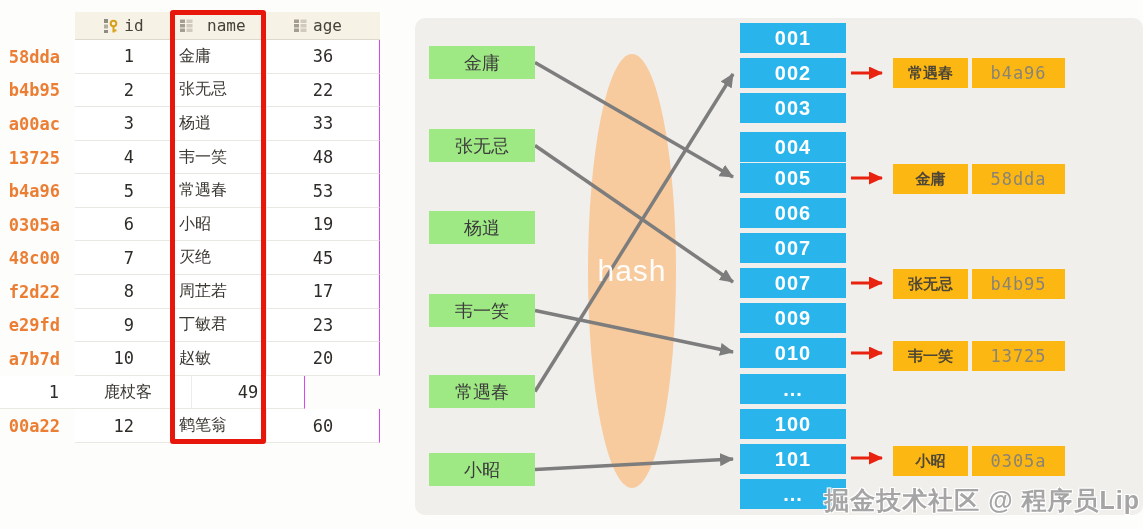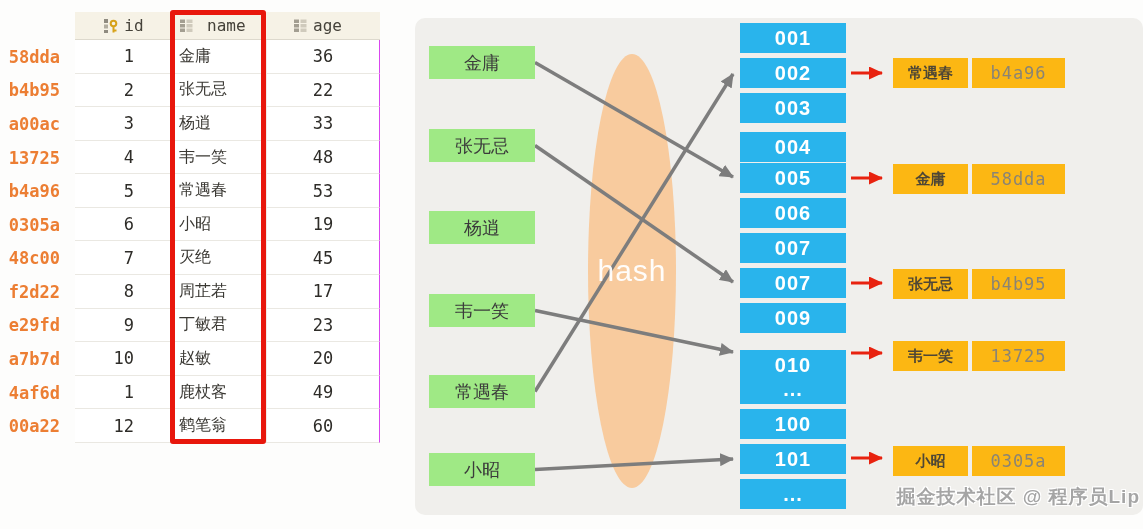--- a/index.html
+++ b/index.html
@@ -45,21 +45,21 @@
           display:flex;align-items:center;justify-content:center;color:#fff;
           font-size:20px;font-weight:bold;letter-spacing:1px;z-index:4;}
   .pair-name{position:absolute;left:893px;width:75px;height:30px;background:#fcb713;
              display:flex;align-items:center;justify-content:center;
              font-size:15px;font-weight:bold;color:#4f4735;z-index:4;}
   .pair-hash{position:absolute;left:972px;width:93px;height:30px;background:#fcb713;
              display:flex;align-items:center;justify-content:center;
              font-family:"DejaVu Sans Mono","Liberation Mono",monospace;
              font-size:17px;color:#8a8475;letter-spacing:1px;z-index:4;}
   .connectors{position:absolute;left:0;top:0;z-index:2;pointer-events:none;}
-  .watermark{position:absolute;right:3px;top:484px;font-size:19px;font-weight:bold;
+  .watermark{position:absolute;right:3px;top:484px;font-size:25px;font-weight:bold;
              color:#a5a5a5;letter-spacing:1px;white-space:nowrap;z-index:6;
              text-shadow:-1px -1px 0 #fff,1px -1px 0 #fff,-1px 1px 0 #fff,1px 1px 0 #fff;}
 </style>
 </head>
 <body>
 
 <div class="canvas">
 
   <div class="panel"></div>
 
@@ -159,21 +159,20 @@
       <div class="cell cell-name">丁敏君</div>
       <div class="cell cell-age">23</div>
     </div>
     <div class="trow">
       <div class="cell cell-hash">a7b7d</div>
       <div class="cell cell-id">10</div>
       <div class="cell cell-name">赵敏</div>
       <div class="cell cell-age">20</div>
     </div>
     <div class="trow">
-      <div class="cell cell-hash">4af6d</div>
       <div class="cell cell-id">1</div>
       <div class="cell cell-name">鹿杖客</div>
       <div class="cell cell-age">49</div>
     </div>
     <div class="trow">
       <div class="cell cell-hash">00a22</div>
       <div class="cell cell-id">12</div>
       <div class="cell cell-name">鹤笔翁</div>
       <div class="cell cell-age">60</div>
     </div>
@@ -219,21 +218,21 @@
 
   <div class="bucket" style="top:23px">001</div>
   <div class="bucket" style="top:58px">002</div>
   <div class="bucket" style="top:93px">003</div>
   <div class="bucket" style="top:132px">004</div>
   <div class="bucket" style="top:163px">005</div>
   <div class="bucket" style="top:198px">006</div>
   <div class="bucket" style="top:233px">007</div>
   <div class="bucket" style="top:268px">007</div>
   <div class="bucket" style="top:303px">009</div>
-  <div class="bucket" style="top:350px">010</div>
+  <div class="bucket" style="top:338px">010</div>
   <div class="bucket" style="top:374px">...</div>
   <div class="bucket" style="top:409px">100</div>
   <div class="bucket" style="top:444px">101</div>
   <div class="bucket" style="top:479px">...</div>
 
   <div class="pair-name" style="top:58px">常遇春</div>
   <div class="pair-hash" style="top:58px">b4a96</div>
   <div class="pair-name" style="top:164px">金庸</div>
   <div class="pair-hash" style="top:164px">58dda</div>
   <div class="pair-name" style="top:269px">张无忌</div>

